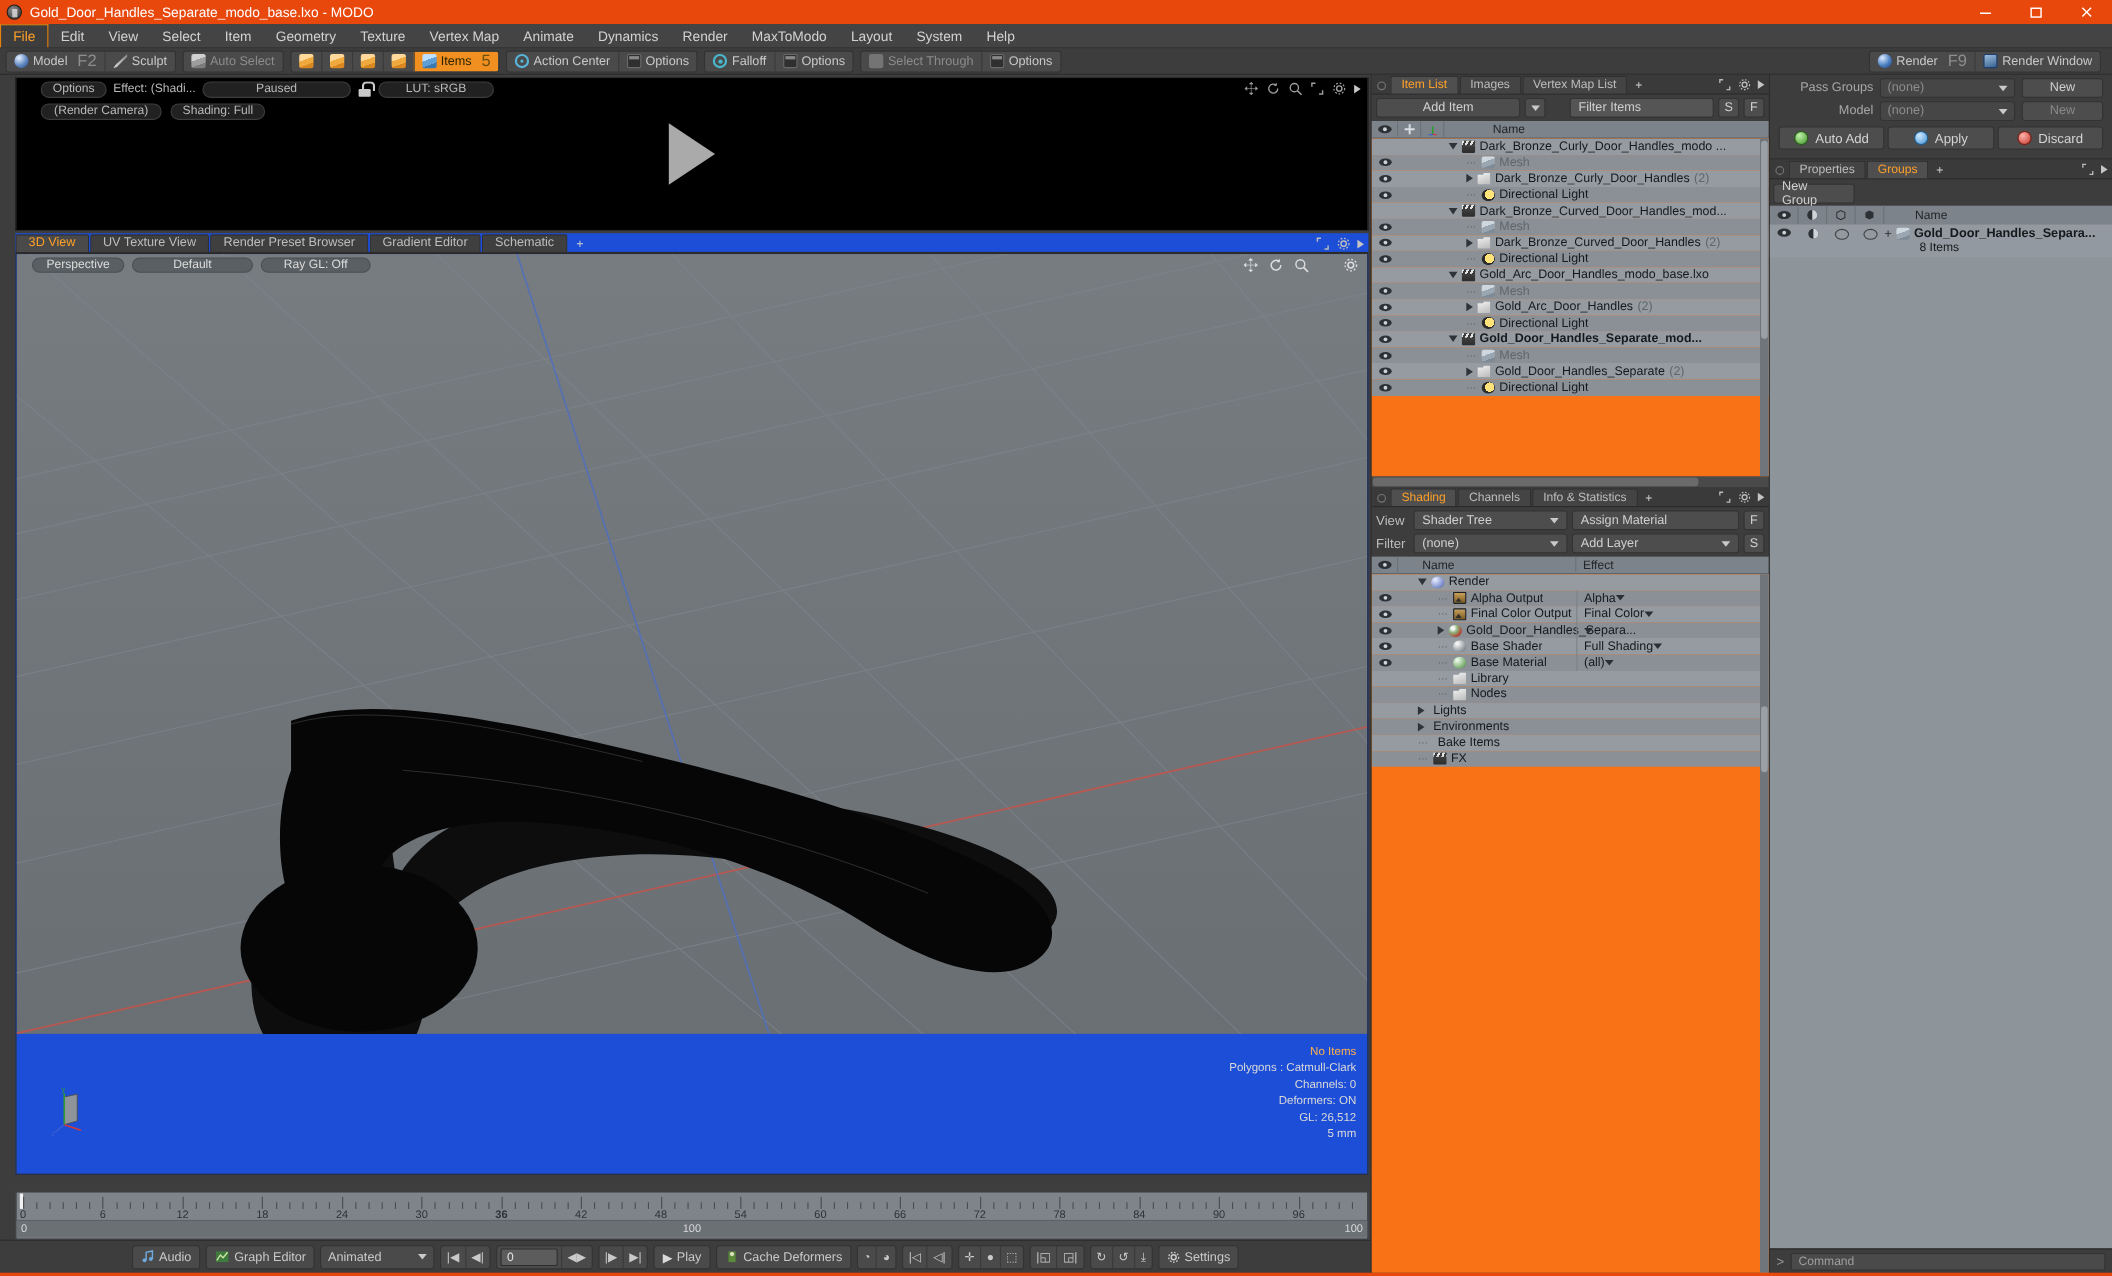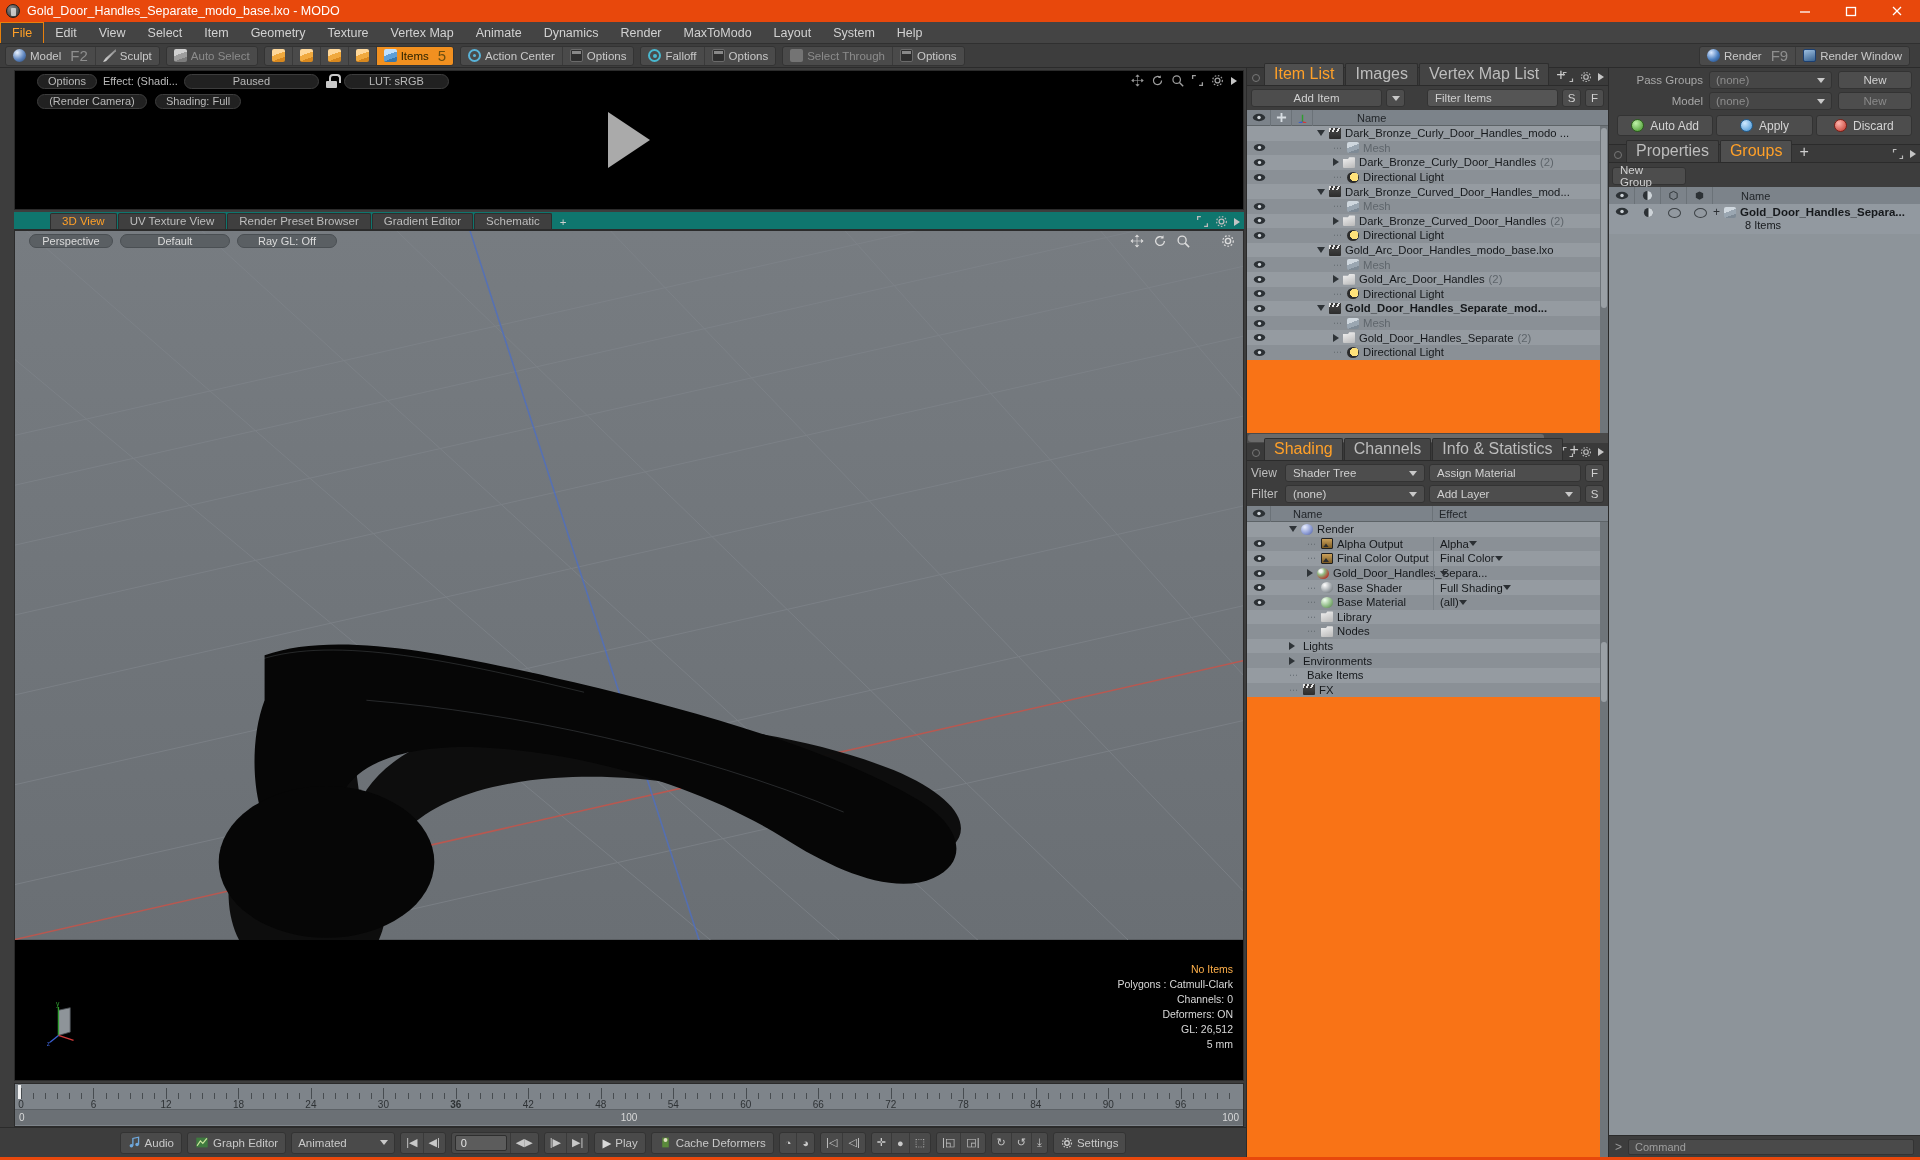--- a/index.html
+++ b/index.html
@@ -88,30 +88,30 @@
   .pill.med{ min-width:105px;}
   .lockico{ width:13px;height:14px; position:relative;}
   .lockico:before{content:"";position:absolute;left:1px;bottom:0;width:11px;height:7px;background:#c9c9c9;border-radius:1px;}
   .lockico:after{content:"";position:absolute;left:4px;top:0px;width:8px;height:7px;border:2px solid #c9c9c9;border-bottom:none;border-radius:4px 4px 0 0;}
   .prev-tools{ position:absolute; right:6px; top:3px; display:flex; gap:7px; align-items:center;}
   .prev-tools .g{ width:13px;height:13px;opacity:.85;}
   .playbtn{ position:absolute; left:50%; top:50%; transform:translate(-50%,-50%);
     width:0;height:0;border-left:42px solid #cfcfcf; border-top:28px solid transparent; border-bottom:28px solid transparent; opacity:.82;}
 
   
-  .vptabs{ flex:0 0 18px; display:flex; align-items:flex-end; margin:2px 2px 0 14px; background:#0f766e;
-    border-bottom:1px solid #2b2b2b; position:relative;padding-left:36px;}
+  .vptabs{ flex:0 0 18px; display:flex; align-items:flex-end; margin:2px 2px 0 14px; background:#1d4ed8;
+    border-bottom:1px solid #2b2b2b; position:relative;}
   .vptab{ padding:1px 11px 2px; font-size:11.5px; color:#bdbdbd; background:#3f3f3f; border:1px solid #2e2e2e;
     border-bottom:none; margin-right:1px; border-radius:2px 2px 0 0;}
   .vptab.active{ color:#ffa028; background:#4a4a4a;}
   .vptab.plus{ background:transparent; border:none; color:#cfcfcf; padding:1px 7px;}
   .vptabs .rtools{ position:absolute; right:4px; bottom:1px; display:flex; gap:6px; align-items:center;}
 
   
-  .viewport{ flex:1; position:relative; margin:0 2px 0 14px; background:#000000; overflow:hidden; min-height:0;
+  .viewport{ flex:1; position:relative; margin:0 2px 13px 14px; background:#1d4ed8; overflow:hidden; min-height:0;
     border:1px solid #2b2b2b;}
   .vpbar{ position:absolute; left:0; right:0; top:0; height:19px; display:flex; align-items:center; gap:7px;
     padding-left:14px; z-index:5;}
   .vpill{ background:#5a5f63; border:1px solid #4a4f53; border-radius:9px; height:14px; display:flex; align-items:center;
     justify-content:center; padding:0 12px; color:#dcdcdc; font-size:11px; white-space:nowrap; min-width:84px;}
   .vpbar .rtools{ margin-left:auto; display:flex; gap:9px; padding-right:8px; align-items:center;}
   .grid{ position:absolute; inset:0; }
   .stats{ position:absolute; right:10px; bottom:28px; text-align:right; font-size:10.5px; color:#d8d8d8; line-height:15px;}
   .stats .hdr{ color:#ffb04a;}
   .axisw{ position:absolute; left:30px; bottom:34px; width:42px;height:48px;}
@@ -141,21 +141,21 @@
     align-items:center; justify-content:space-between; padding:0 6px; font-size:11.5px; color:#c9c9c9;}
   .caret{ width:0;height:0;border-left:4px solid transparent;border-right:4px solid transparent;border-top:5px solid #c9c9c9;}
 
   
   .panelcol{ display:flex; flex-direction:column; min-width:0;}
   .midcol{ width:362px; border-left:1px solid #2b2b2b;}
   .farcol{ width:312px; border-left:1px solid #2b2b2b;}
   .ptabs{ height:18px; background:#3a3a3a; display:flex; align-items:flex-end; position:relative; flex:0 0 18px;
     border-bottom:1px solid #2b2b2b; padding-left:3px;}
   .ptabs .dot{ width:8px;height:8px;border-radius:50%;border:1px solid #777; margin:0 4px 3px 2px;}
-  .ptab{ padding:1px 9px 2px; font-size:16px; color:#bdbdbd; background:#444; border:1px solid #2e2e2e;
+  .ptab{ padding:1px 9px 2px; font-size:11px; color:#bdbdbd; background:#444; border:1px solid #2e2e2e;
     border-bottom:none; margin-right:1px; border-radius:2px 2px 0 0;}
   .ptab.active{ color:#ffa028; background:#4f4f4f;}
   .ptab.plus{ background:transparent;border:none;color:#cfcfcf;padding:1px 6px;}
   .ptabs .rt{ position:absolute; right:4px; bottom:2px; display:flex; gap:6px; align-items:center;}
   .arrowr{ width:0;height:0;border-top:4px solid transparent;border-bottom:4px solid transparent;border-left:6px solid #c5c5c5;}
 
   .ctlrow{ display:flex; align-items:center; gap:4px; padding:3px 4px; background:#3d3d3d; flex:0 0 auto;}
   .btnbox{ background:#4d4d4d; border:1px solid #333; border-radius:3px; height:18px; display:flex; align-items:center;
     padding:0 7px; color:#d0d0d0; font-size:11.5px; white-space:nowrap;}
   .btnbox.grow{ flex:1; justify-content:center;}

